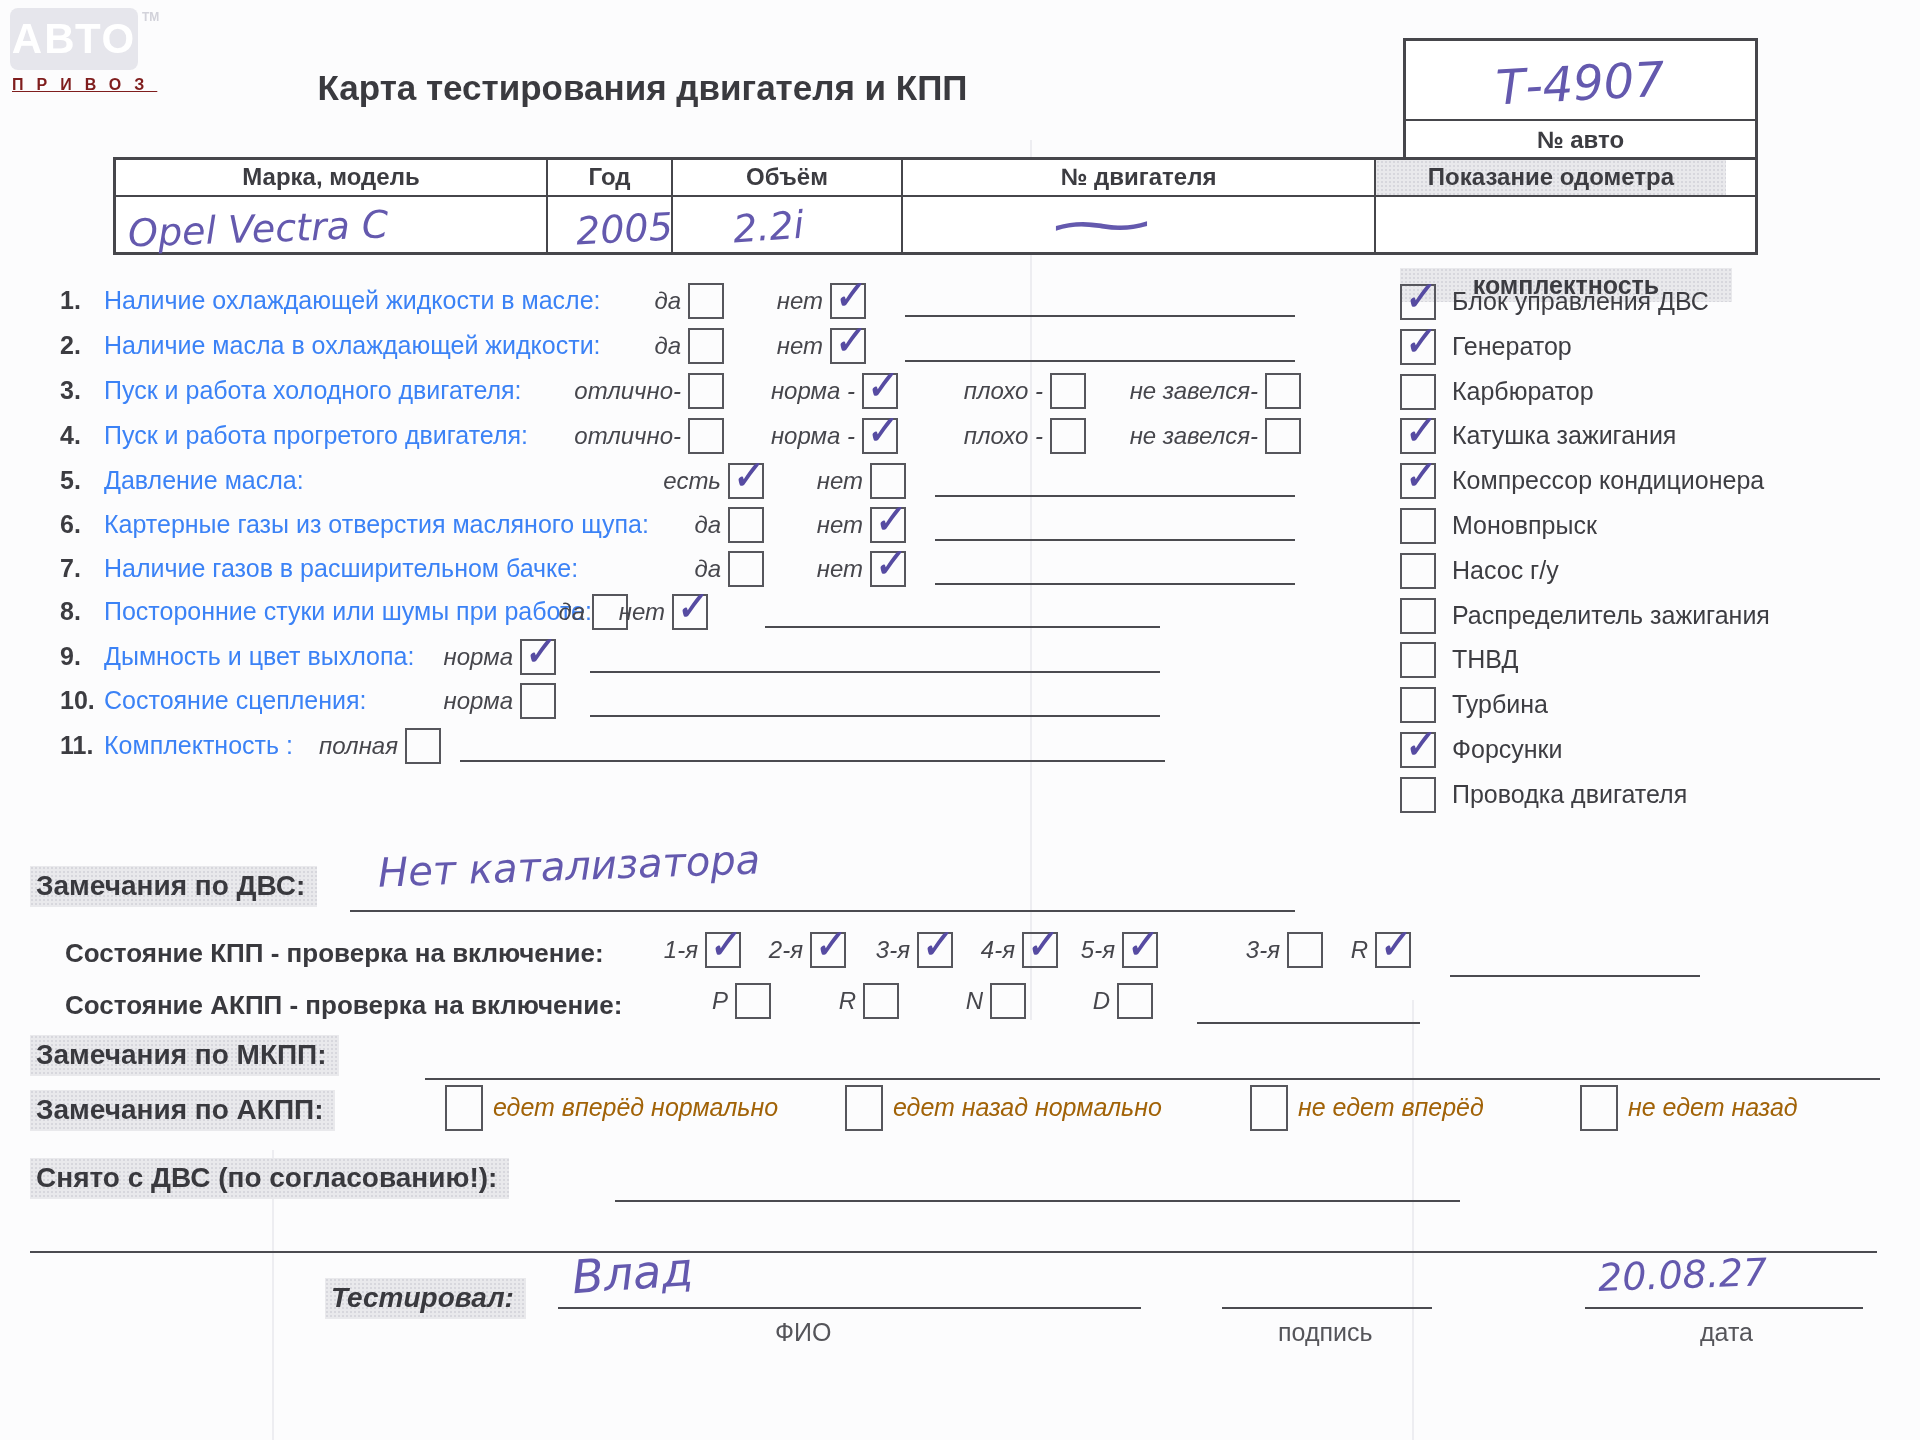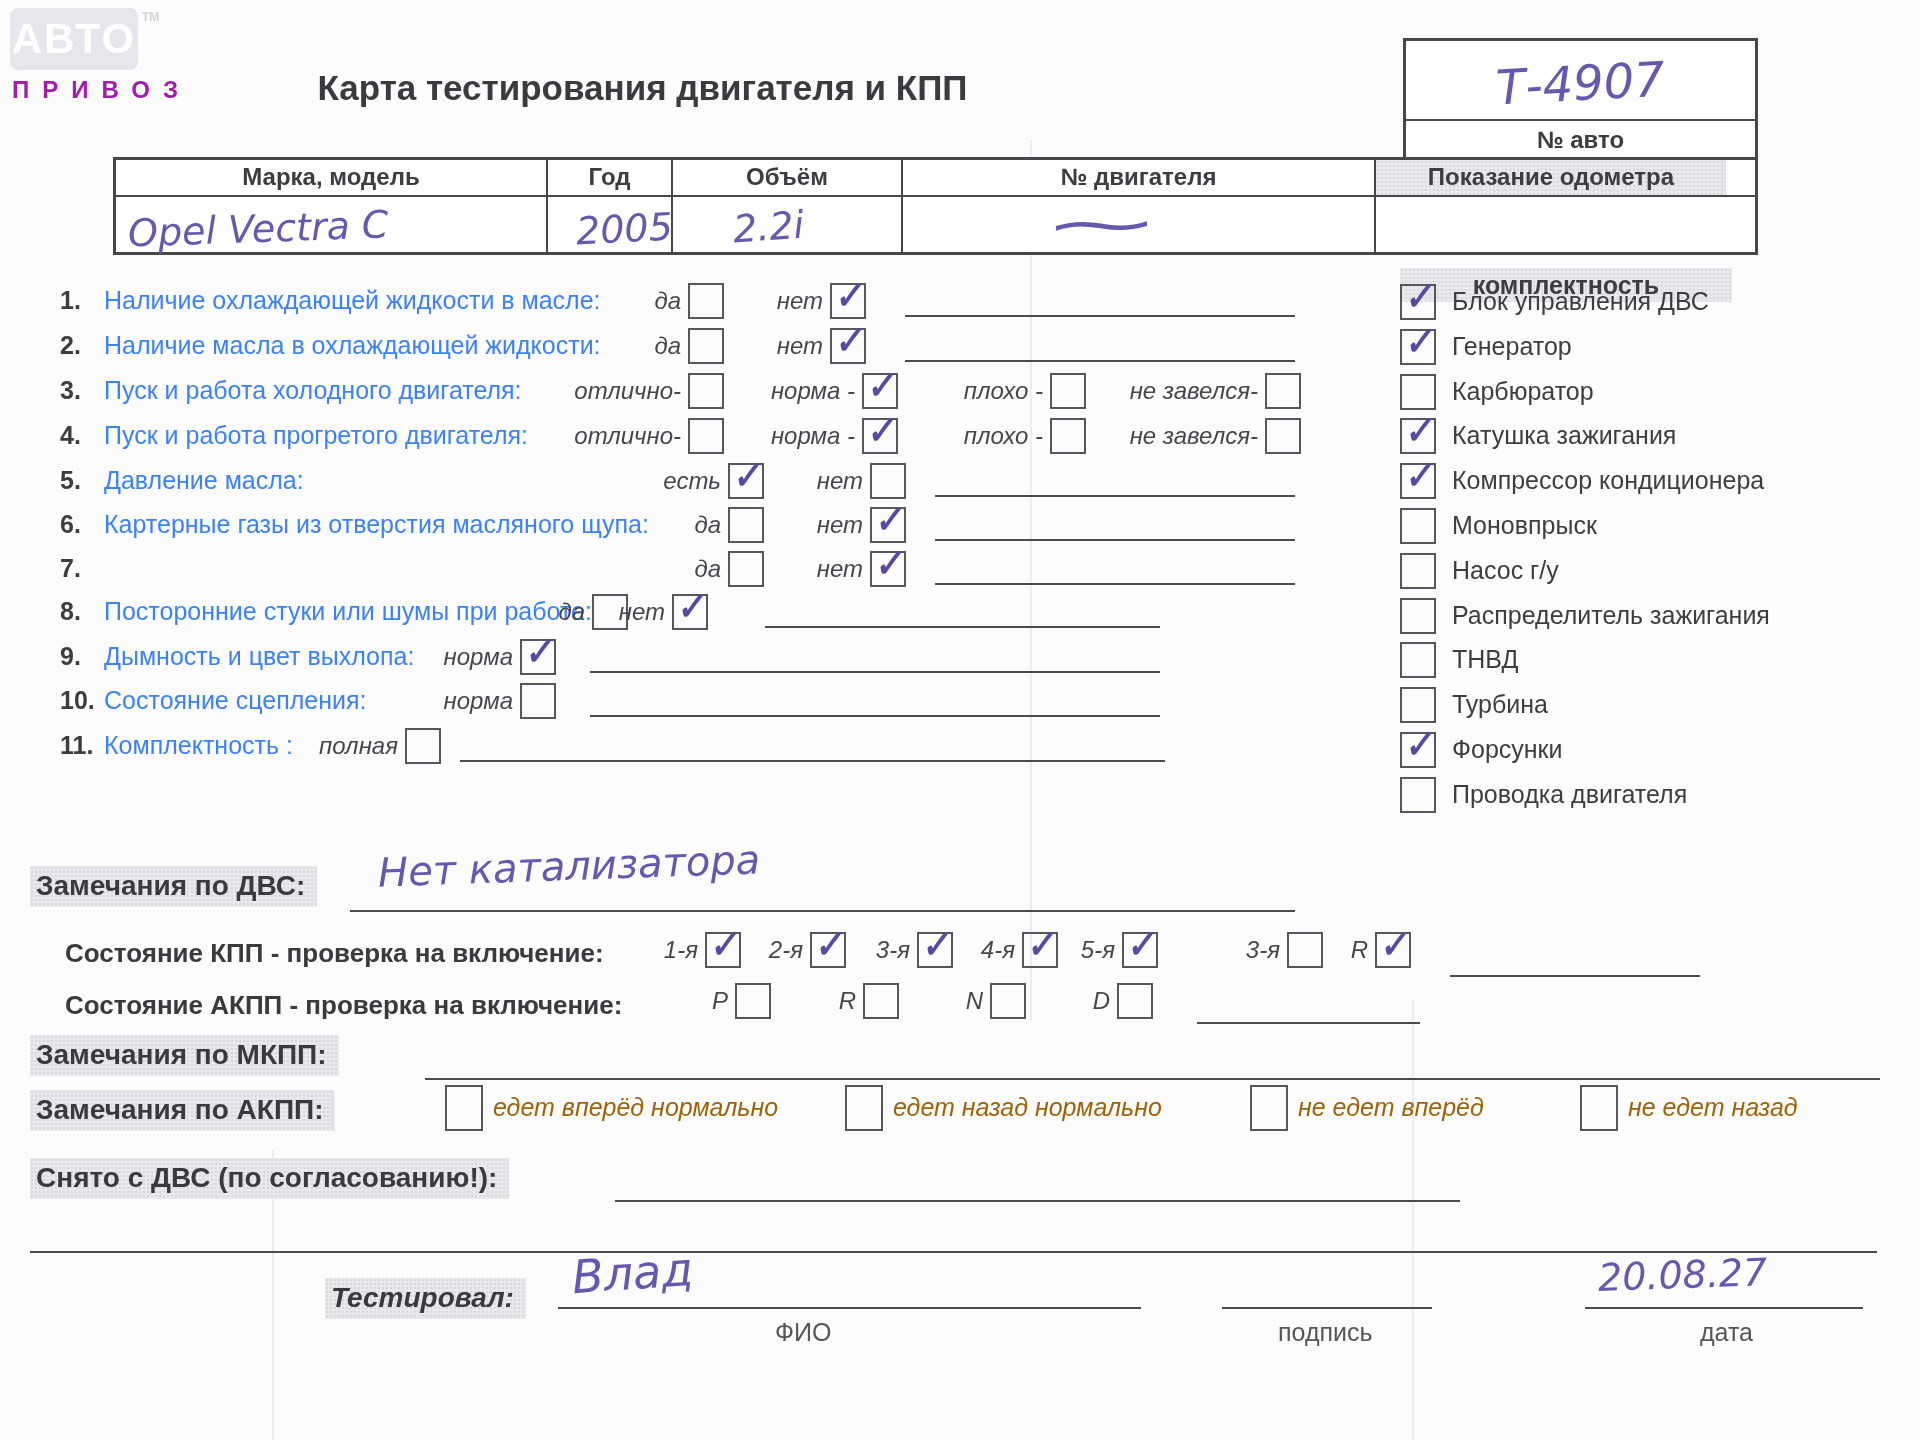--- a/index.html
+++ b/index.html
@@ -7,21 +7,21 @@
     width:1920px;height:1440px;position:relative;overflow:hidden;
     background:#fcfcfd;color:#3c3c41;
     font-family:"Liberation Sans", sans-serif;
   }
   .abs{position:absolute;}
   
   .streak{position:absolute;width:2px;background:#ededf1;}
   
   .logo-box{left:10px;top:8px;width:128px;height:62px;background:#e6e6ec;border-radius:8px;
     text-align:center;line-height:62px;font-weight:bold;font-size:42px;color:#ffffff;letter-spacing:2px;}
-  .logo-sub{left:12px;top:76px;font-weight:bold;font-size:24px;color:#a21caf;letter-spacing:13px;}
+  .logo-sub{left:12px;top:76px;font-weight:bold;font-size:16px;color:#7f1d1d;letter-spacing:13px;text-decoration:underline;}
   .logo-tm{left:142px;top:10px;font-size:12px;color:#d2d2da;font-weight:bold;}
   
   .title{left:0;top:68px;width:1285px;text-align:center;font-size:35px;font-weight:bold;color:#3a3a3f;}
   
   .auto-box{left:1403px;top:38px;width:355px;height:119px;border:3px solid #46464b;border-bottom:none;box-sizing:border-box;background:#fff;}
   .auto-val{width:100%;height:78px;text-align:center;}
   .auto-lbl{width:100%;height:38px;border-top:2px solid #46464b;box-sizing:border-box;text-align:center;font-weight:bold;font-size:24px;line-height:38px;}
   
   .veh-table{left:113px;top:157px;width:1645px;height:98px;border:3px solid #46464b;box-sizing:border-box;background:#fff;display:flex;flex-direction:column;}
   .veh-row{display:flex;box-sizing:border-box;}
@@ -239,20 +239,21 @@
         <i class="opt-lbl">да</i>
       </span>
       <span class="cbox" style="left: 870px; top: 0px;">
         <i class="ck">✓</i>
         <i class="opt-lbl">нет</i>
       </span>
       <span class="wline" style="left: 935px; top: 32px; width: 360px;"></span>
     </div>
     <div class="chk-row abs" style="top: 551px;">
       <span class="chk-num">7.</span>
+      <span class="chk-lbl">Наличие газов в расширительном бачке:</span>
       <span class="cbox" style="left: 728px; top: 0px;">
         <i class="opt-lbl">да</i>
       </span>
       <span class="cbox" style="left: 870px; top: 0px;">
         <i class="ck">✓</i>
         <i class="opt-lbl">нет</i>
       </span>
       <span class="wline" style="left: 935px; top: 32px; width: 360px;"></span>
     </div>
     <div class="chk-row abs" style="top: 594px;">

